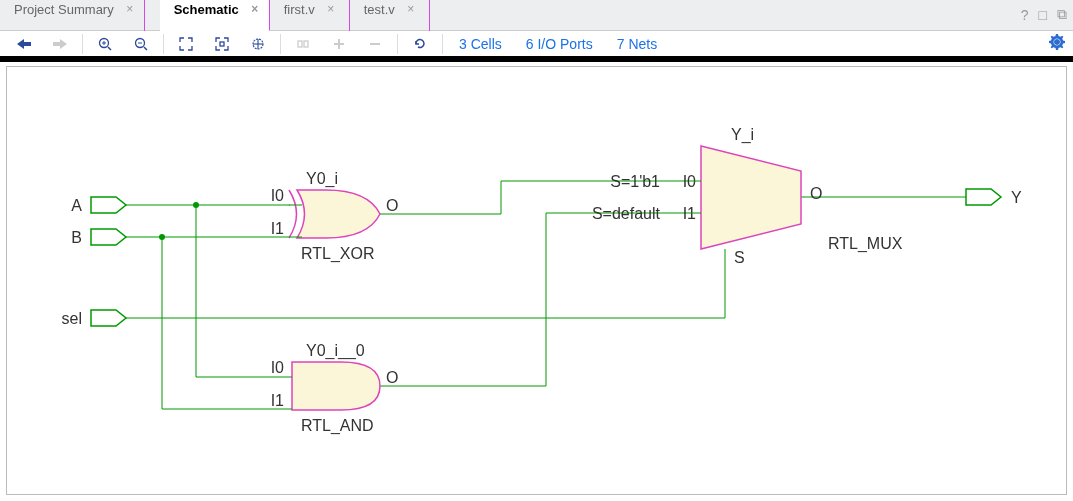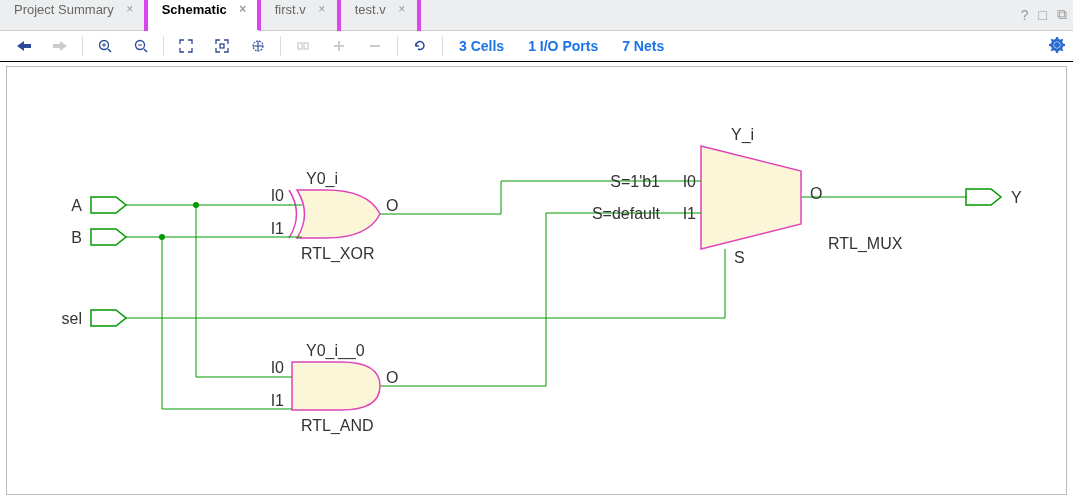--- a/index.html
+++ b/index.html
@@ -16,57 +16,57 @@
       background: #eceef0;
       border-bottom: 1px solid #ccc;
       display: flex;
       align-items: stretch;
       position: relative;
     }
     .tab {
       display: flex;
       align-items: center;
       padding: 0 8px 12px 14px;
-      border-right: 4px solid #d946ef;
+      border-right: 1px solid #d946ef;
       color: #666;
       cursor: pointer;
       gap: 10px;
       min-width: 80px;
       height: 31px;
       line-height: 31px;
     }
     .tab.active {
       background: #fff;
       color: #000;
       font-weight: bold;
       border-bottom: 1px solid #fff;
       position: relative;
       top: 0;
+      margin-left: 15px;
     }
     .tab .close { color: #999; font-size: 12px; cursor: pointer; width: 12px; text-align: center;}
     .tabbar-right {
       position: absolute;
       right: 6px;
       top: 6px;
       display: flex;
       gap: 10px;
       align-items: center;
       color: #999;
     }
     .tabbar-right span { cursor: pointer; font-size: 14px;}
     .toolbar {
       height: 31px;
       background: #fff;
-      border-bottom: 1px solid #000000;
+      border-bottom: 6px solid #000000;
       display: flex;
       align-items: center;
       padding: 8px 8px;
       gap: 4px;
       position: relative;
-      font-weight: bold;
     }
     .tb-btn {
       width: 32px;
       height: 24px;
       display: flex;
       align-items: center;
       justify-content: center;
       cursor: pointer;
       color: #3a4a7a;
     }
@@ -204,21 +204,21 @@
   </div>
   <div class="tb-sep"></div>
   <div class="tb-btn">
     <svg width="14" height="14" viewBox="0 0 14 14" stroke="#2b4a9a" stroke-width="1.5" fill="none">
         <path d="M3 7 A4 4 0 1 1 5 10"></path>
         <path d="M3 4 L3 7 L6 7" fill="none"></path>
       </svg>
   </div>
   <div class="tb-sep"></div>
   <div class="tb-link">3 Cells</div>
-  <div class="tb-link">1 I/O Ports</div>
+  <div class="tb-link">6 I/O Ports</div>
   <div class="tb-link">7 Nets</div>
   <div class="gear">
     <svg width="16" height="16" viewBox="0 0 16 16" fill="#2b6cd0">
         <path d="M8 5 a3 3 0 1 0 0.01 0 M8 0 L9 0 L9.5 2 L11.5 2.8 L13.3 1.7 L14.3 2.7 L13.2 4.5 L14 6.5 L16 7 L16 9 L14 9.5 L13.2 11.5 L14.3 13.3 L13.3 14.3 L11.5 13.2 L9.5 14 L9 16 L7 16 L6.5 14 L4.5 13.2 L2.7 14.3 L1.7 13.3 L2.8 11.5 L2 9.5 L0 9 L0 7 L2 6.5 L2.8 4.5 L1.7 2.7 L2.7 1.7 L4.5 2.8 L6.5 2 L7 0 Z M8 4.5 a3.5 3.5 0 1 0 0.01 0" fill-rule="evenodd"></path>
       </svg>
   </div>
 </div>
 
 <div class="canvas-wrap">
   <div class="canvas-border"></div>

